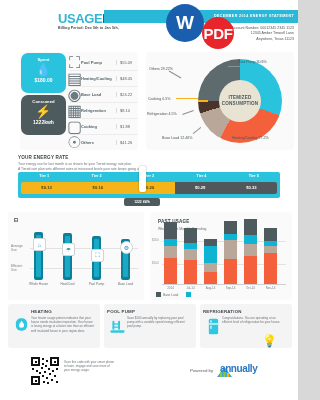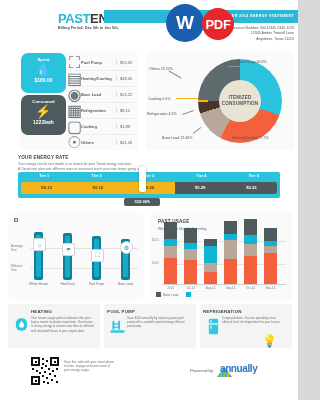--- a/index.html
+++ b/index.html
@@ -10,21 +10,21 @@
   .hdr{position:absolute;left:0;top:0;width:298px;height:48px;}
   .logo{position:absolute;left:58px;top:12px;font-size:13px;font-weight:bold;letter-spacing:-.4px;line-height:13px;white-space:nowrap;}
   .logo .b{color:#2eb6d4;}
   .logo .e{color:#3a3a3a;}
   .billper{position:absolute;left:58px;top:26px;font-size:3.6px;color:#4a4a4a;font-weight:bold;letter-spacing:.1px;white-space:nowrap;}
   .hdrbar{position:absolute;left:104px;top:10px;width:194px;height:13px;background:#29b8d8;}
   .hdrbar span{position:absolute;right:4px;top:4px;font-size:3.6px;color:#ffffff;font-weight:bold;letter-spacing:.4px;white-space:nowrap;}
   .acct{position:absolute;right:4px;top:26px;text-align:right;font-size:3.6px;color:#555;line-height:5.4px;white-space:nowrap;}
   .badge{position:absolute;border-radius:50%;display:flex;align-items:center;justify-content:center;color:#fff;font-weight:bold;}
   .badge.w{left:166px;top:4px;width:38px;height:38px;background:#1a5fad;font-size:19px;}
-  .badge.p{left:202px;top:8px;width:32px;height:32px;background:#e8252a;font-size:13px;letter-spacing:-.3px;}
+  .badge.p{left:202px;top:17px;width:32px;height:32px;background:#e8252a;font-size:15px;letter-spacing:-.3px;}
 
   
   .card{position:absolute;background:#f4f4f4;border-radius:3px;}
   .sumL{left:20px;top:52px;width:118px;height:98px;background:#fafafa;}
   .tile{position:absolute;width:45px;height:40px;border-radius:7px;color:#fff;text-align:center;}
   .tile.spent{left:21px;top:53px;background:#29c3dd;}
   .tile.cons{left:21px;top:95px;background:#4d5a5e;}
   .tile .t{margin-top:4px;font-size:4.2px;font-weight:bold;letter-spacing:.1px;}
   .tile .g{font-size:13px;line-height:15px;}
   .tile .v{font-size:5px;font-weight:bold;}
@@ -89,21 +89,21 @@
   .bidg{position:absolute;left:220px;top:363px;font-size:10px;font-weight:bold;color:#2b78c4;letter-spacing:-.4px;}
   .bicon{position:absolute;left:216px;top:364px;width:17px;height:13px;}
 </style>
 </head>
 <body>
 
 <div class="page">
 
   <div class="hdr">
     <div class="logo">
-      <span class="b">PAST</span><span class="e">ENERGY</span>
+      <span class="b">USAGE</span><span class="e">ENERGY</span>
     </div>
     <div class="billper">Billing Period: Dec 5th to Jan 5th,</div>
     <div class="hdrbar">
       <span>DECEMBER 2014 ENERGY STATEMENT</span>
     </div>
     <div class="acct">
       <div>Account Number: 00012345 2345 1123</div>
       <div>12345 Amber Timwell Lane</div>
       <div>Anywhere, Texas 11123</div>
     </div>

